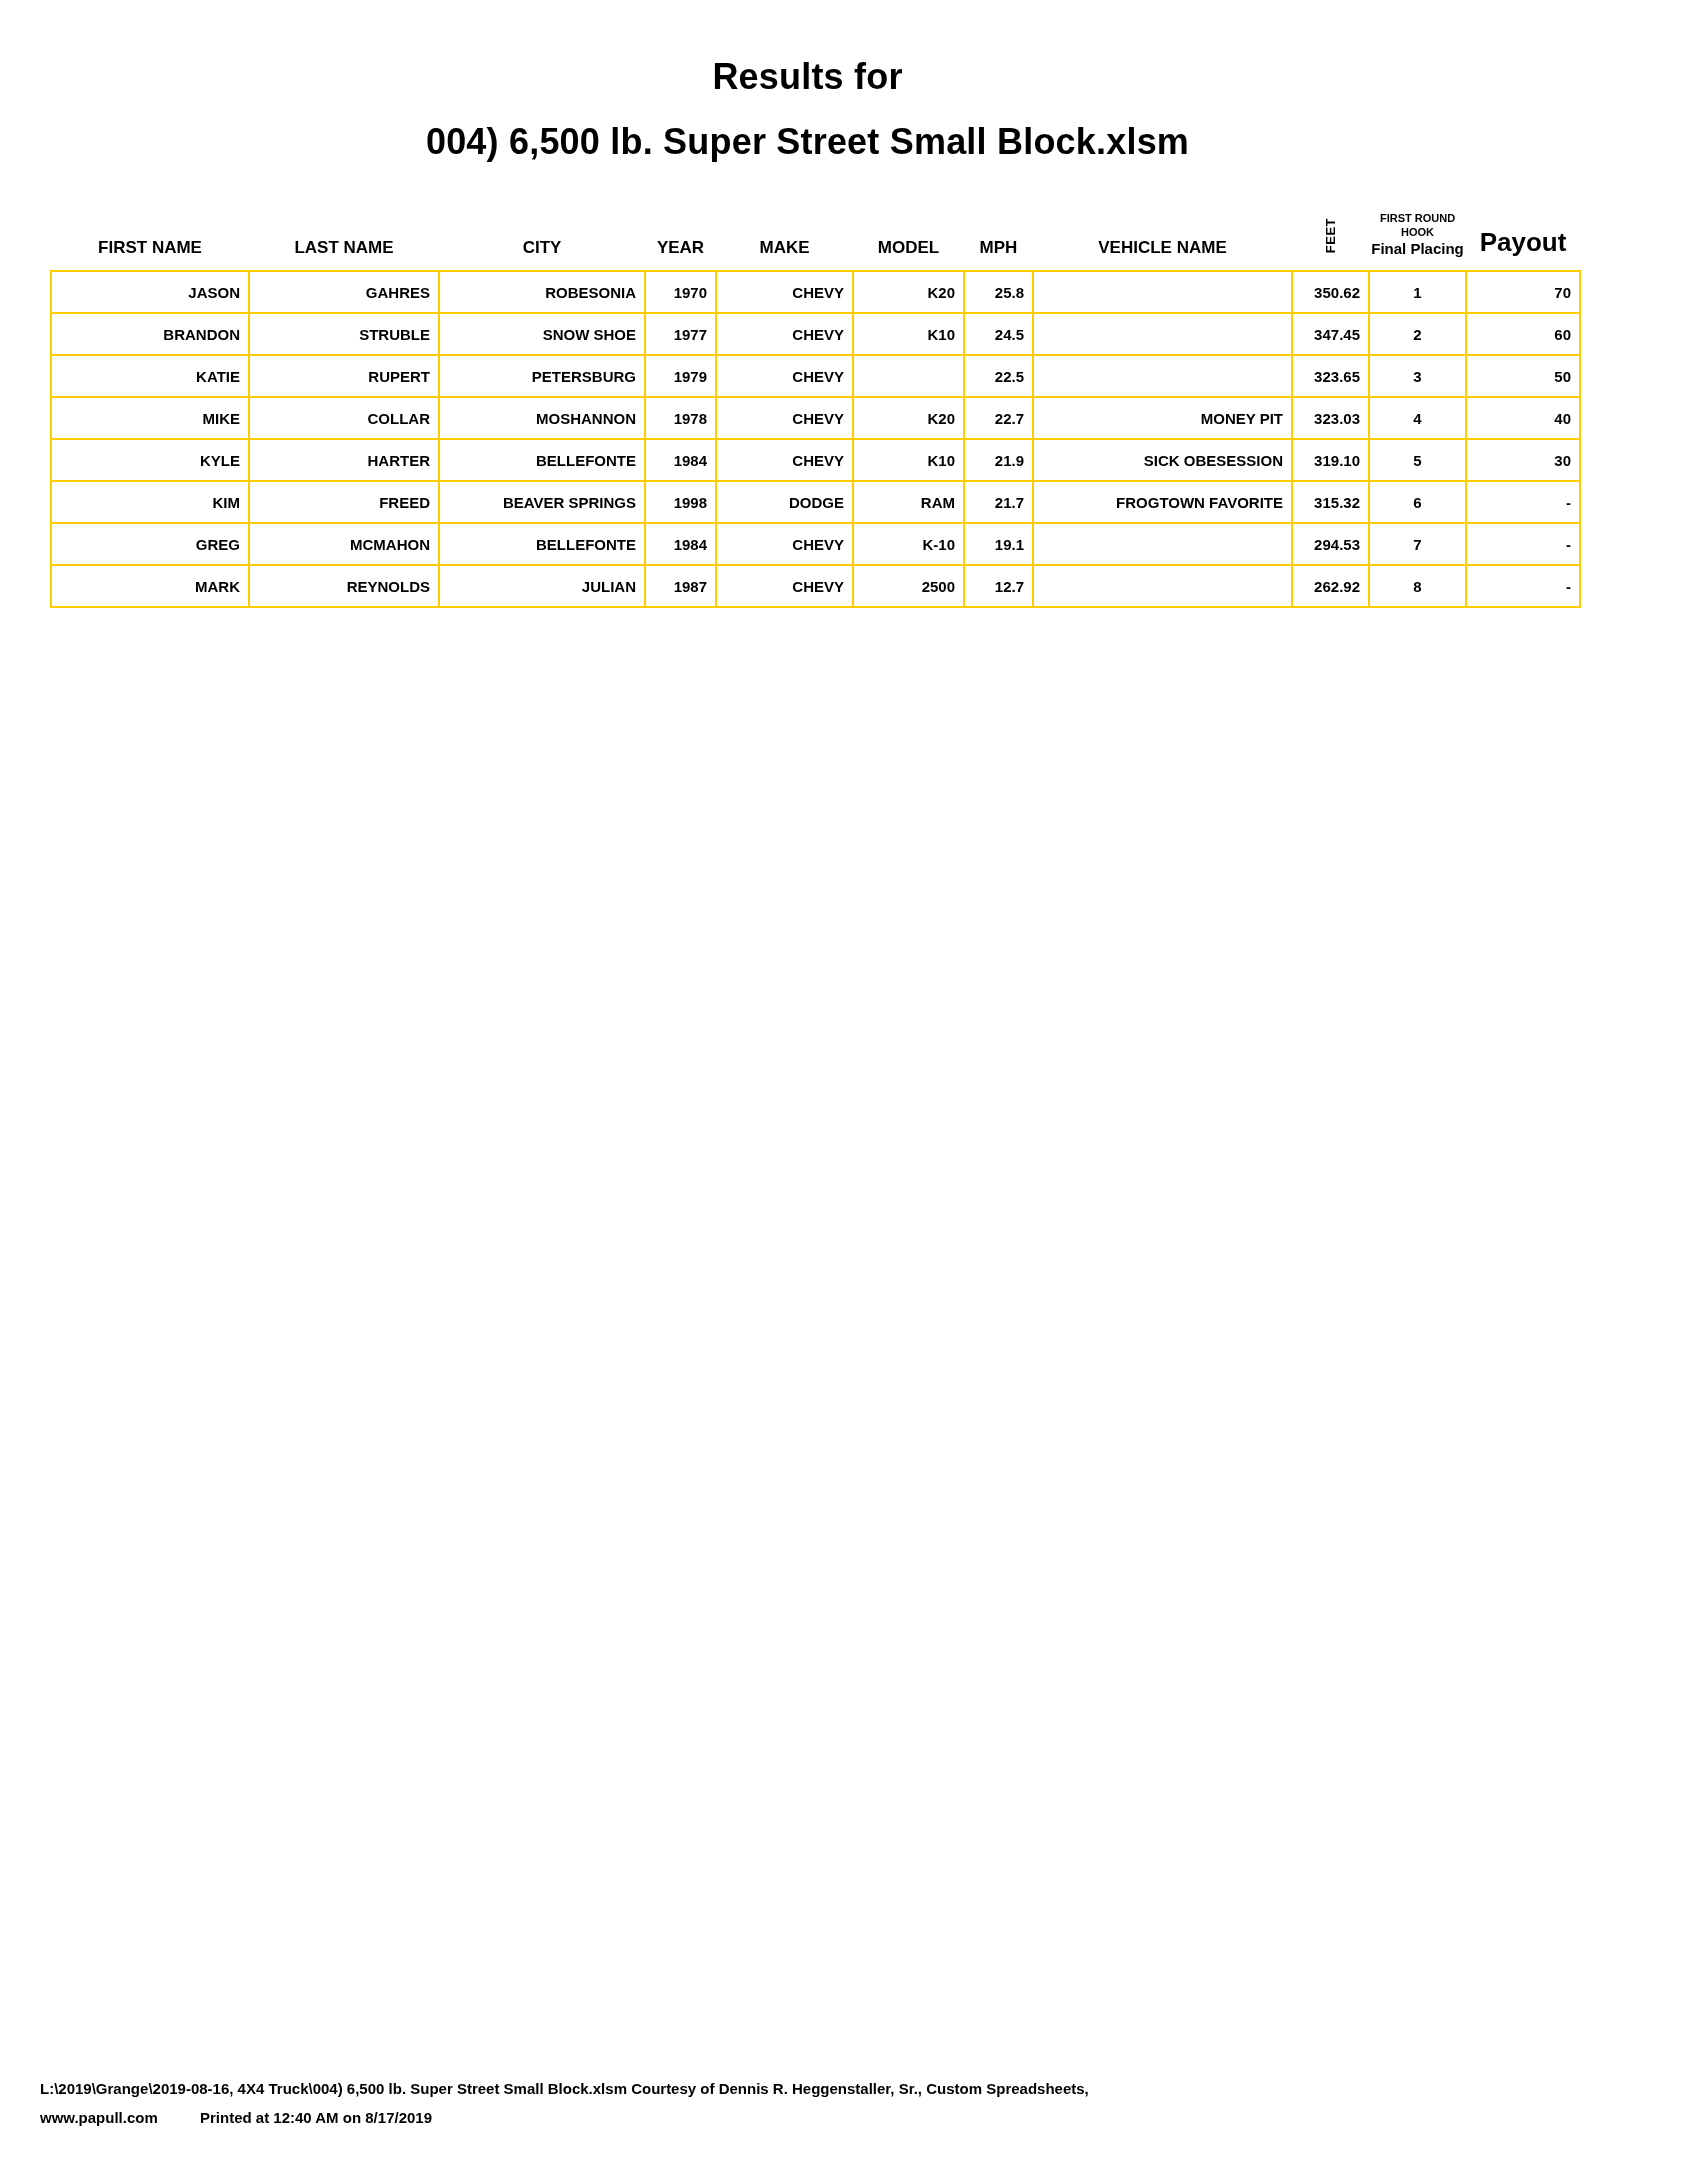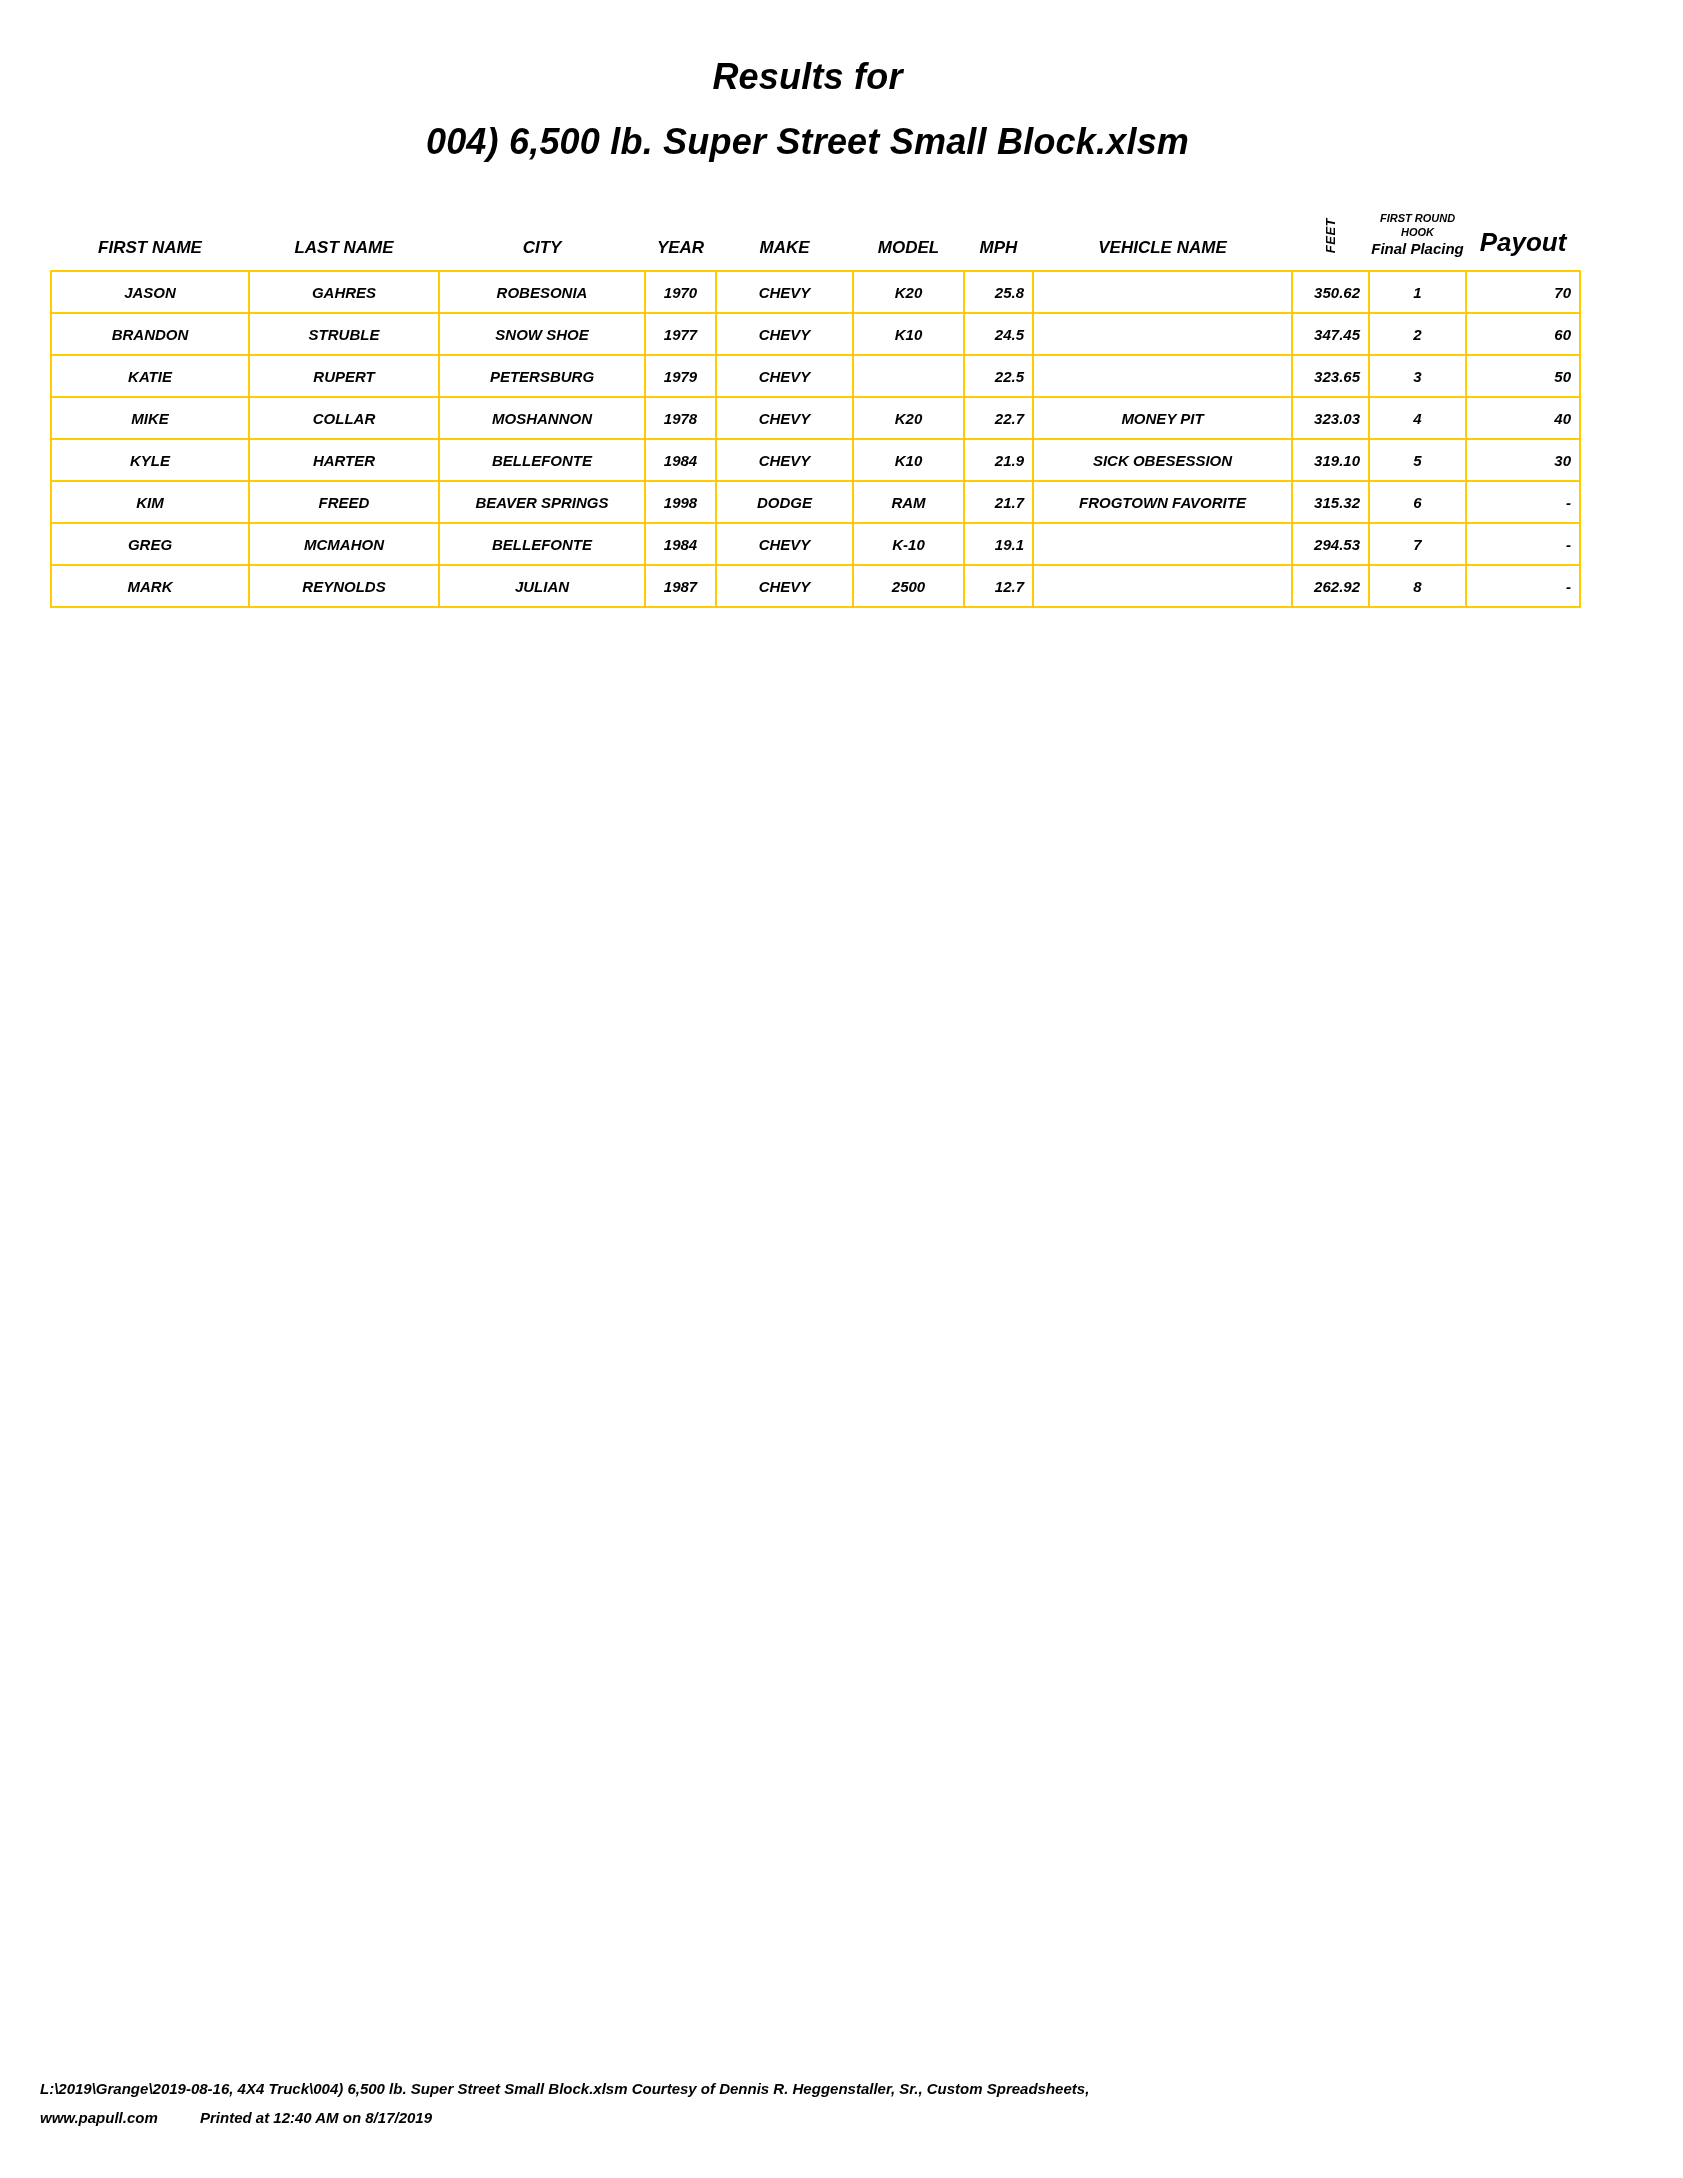--- a/index.html
+++ b/index.html
@@ -14,21 +14,20 @@
     color: #000000;
     position: relative;
     overflow: hidden;
   }
   .page {
     position: relative;
     width: 1615px;
     height: 2178px;
     box-sizing: border-box;
     padding: 0 50px;
-    font-style: italic;
   }
   .title-block {
     text-align: center;
     padding-top: 54px;
   }
   .title-line1 {
     font-size: 36px;
     font-weight: bold;
     letter-spacing: 0.2px;
     line-height: 1.25;
@@ -95,21 +94,21 @@
   table.results tbody td {
     border: 2px solid #ffcc00;
     font-size: 15px;
     font-weight: bold;
     height: 42px;
     padding: 0 8px;
     box-sizing: border-box;
     white-space: nowrap;
     overflow: hidden;
   }
-  td.t-left { text-align: center; }
+  td.t-left { text-align: right; }
   td.t-right { text-align: right; margin-left: 44px; }
   td.t-center { text-align: center; }
 
   .footer {
     position: absolute;
     left: 40px;
     bottom: 46px;
     font-size: 15px;
     font-weight: bold;
     line-height: 1.9;

